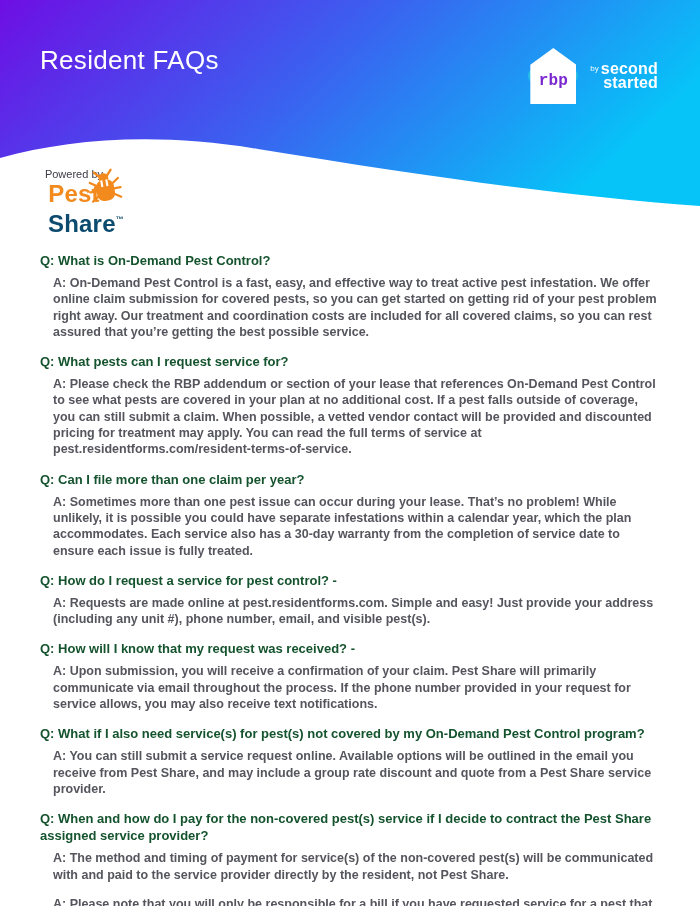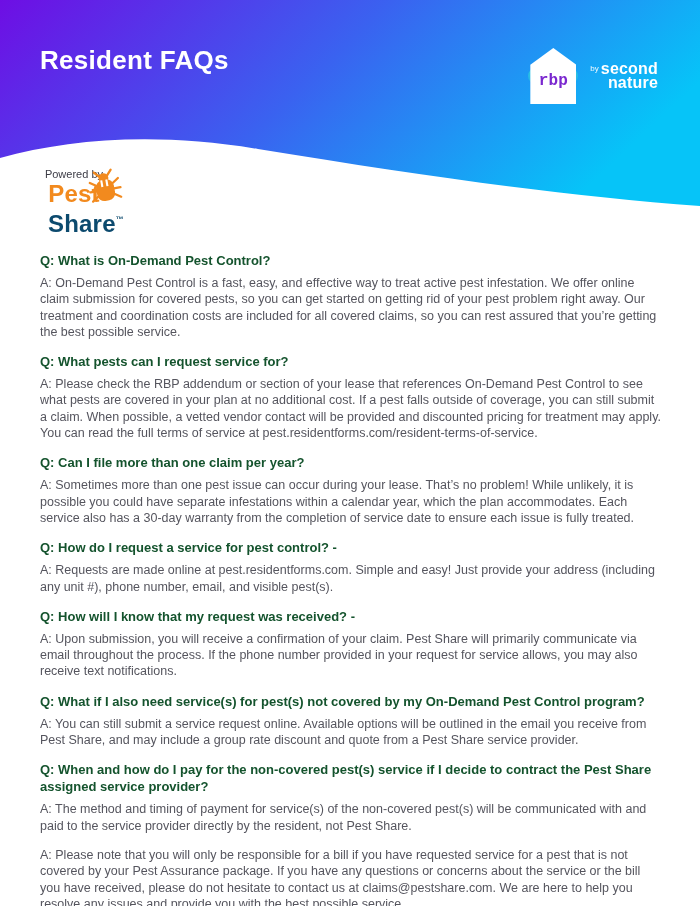--- a/index.html
+++ b/index.html
@@ -27,21 +27,21 @@
   .title-line1 {
     color: #ffffff;
     font-size: 26px;
     font-weight: 400;
     letter-spacing: 0.3px;
     line-height: 37px;
   }
   .title-line2 {
     color: #ffffff;
     font-size: 26px;
-    font-weight: 700;
+    font-weight: 400;
     letter-spacing: 0.3px;
     line-height: 36px;
   }
 
   
   .brand { display: flex; align-items: center; margin-top: 4px; }
   .rbp-badge { position: relative; width: 54px; height: 60px; flex: 0 0 auto; }
   .rbp-diamond {
     position: absolute;
     left: 7px; top: 10px;
@@ -109,22 +109,23 @@
   .faq .q {
     color: #14532d;
     font-size: 13px;
     font-weight: 700;
     line-height: 17px;
     margin-bottom: 6px;
   }
   .faq .a {
     color: #55555e;
     font-size: 12.5px;
-    font-weight: 400;
+    font-weight: 700;
     line-height: 16.3px;
+    margin-left: 13px;
   }
 </style>
 </head>
 <body>
 
 <div class="page">
 
   <header class="hero">
     <svg class="hero-bg" viewBox="0 0 700 232" preserveAspectRatio="none" aria-hidden="true">
       <defs>
@@ -145,21 +146,21 @@
 
       <div class="brand">
         <div class="rbp-badge">
           <div class="rbp-diamond"></div>
           <div class="rbp-house">
             <span>rbp</span>
           </div>
         </div>
         <div class="sn-text">
           <span class="sn-by">by</span>
-          <span class="sn-words"><span>second</span><br><span>nature</span></span>
+          <span class="sn-words"><span>second</span><br><span>started</span></span>
         </div>
       </div>
     </div>
 
     <div class="powered">
       <div class="powered-label">Powered by</div>
       <span class="ps-word1">Pest</span>
       <span class="ps-word2"><span>Share</span><sup>™</sup></span>
       <svg class="bug" viewBox="0 0 40 40" aria-hidden="true">
         <g transform="rotate(-10 20 20)" stroke="#f28a1e" stroke-width="2.4" stroke-linecap="round" fill="none">

